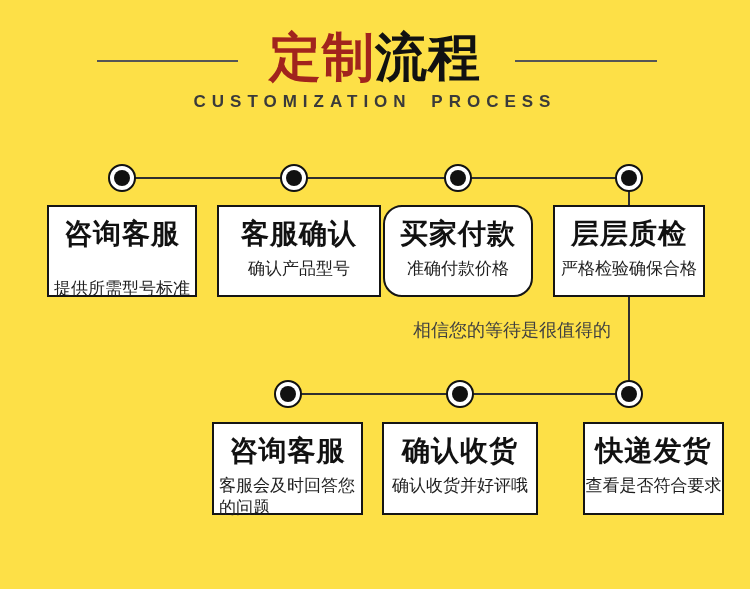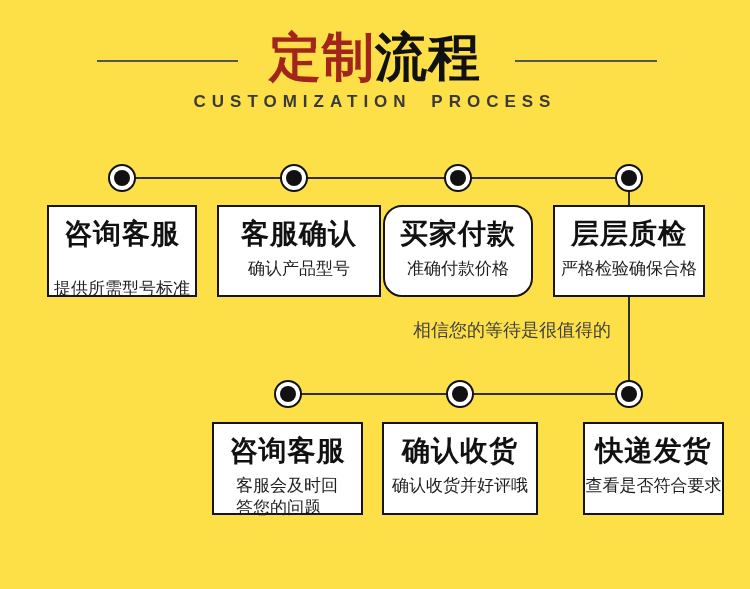--- a/index.html
+++ b/index.html
@@ -111,21 +111,21 @@
     margin-top: 7px;
     font-size: 17px;
     line-height: 22px;
     color: #1e1e1e;
     white-space: nowrap;
   }
   .pbox-desc.wrap {
     white-space: normal;
     text-align: left;
     align-self: stretch;
-    padding: 0 22px;
+    padding: 0 5px;
   }
 
   
   .b1 { left: 47px;  top: 205px; width: 150px; height: 92px; gap: 20px; }
   .b2 { left: 217px; top: 205px; width: 164px; height: 92px; }
   .b3 { left: 383px; top: 205px; width: 150px; height: 92px; border-radius: 19px; }
   .b4 { left: 553px; top: 205px; width: 152px; height: 92px; }
   
   .b5 { left: 212px; top: 422px; width: 151px; height: 93px; }
   .b6 { left: 382px; top: 422px; width: 156px; height: 93px; }

